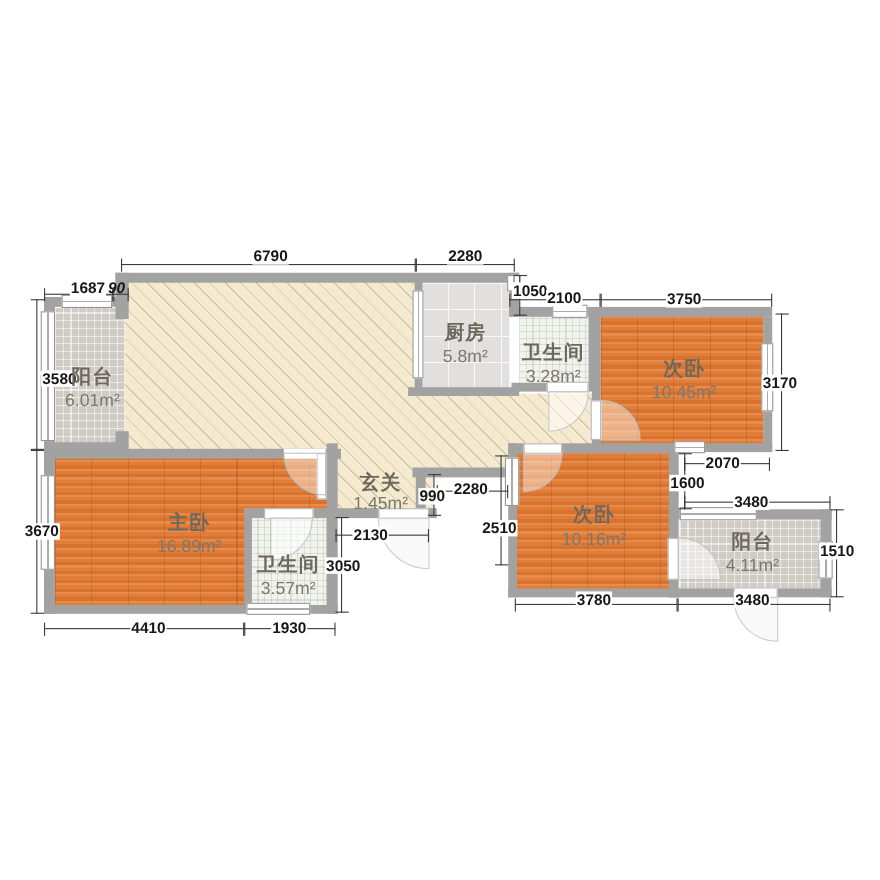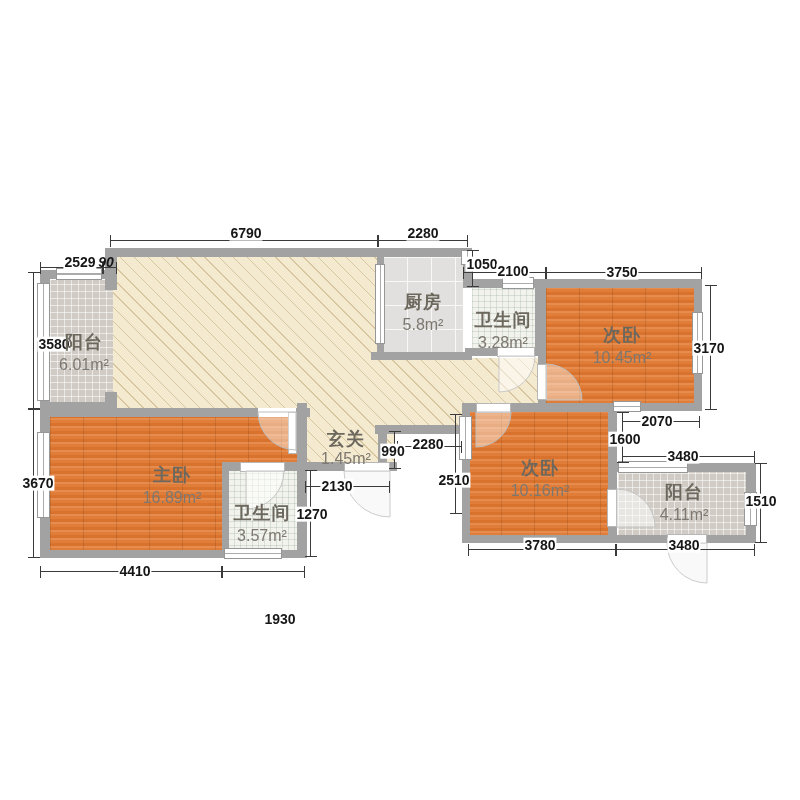--- a/index.html
+++ b/index.html
@@ -156,39 +156,39 @@
   <div class="abs dimh" style="left:305px;top:486px;width:85px;"></div>
   <div class="abs dimv" style="left:310px;top:470px;height:87px;"></div>
   <div class="abs dimv" style="left:455px;top:414px;height:100px;"></div>
   <div class="abs dimh" style="left:40px;top:571px;width:182px;"></div>
   <div class="abs dimh" style="left:222px;top:571px;width:83px;"></div>
   <div class="abs dimh" style="left:468px;top:549px;width:148px;"></div>
   <div class="abs dimh" style="left:616px;top:549px;width:139px;"></div>
 
   <span class="dlab" style="left:246px;top:233px;">6790</span>
   <span class="dlab" style="left:423px;top:233px;">2280</span>
-  <span class="dlab" style="left:80px;top:262px;">2529</span>
+  <span class="dlab" style="left:80px;top:262px;">1687</span>
   <span class="dlab" style="left:106px;top:262px;background:transparent;font-style:italic;">90</span>
   <span class="dlab" style="left:482px;top:264px;">1050</span>
   <span class="dlab" style="left:513px;top:271px;">2100</span>
   <span class="dlab" style="left:622px;top:272px;">3750</span>
   <span class="dlab" style="left:38px;top:344px;margin-left:16px;">3580</span>
   <span class="dlab" style="left:38px;top:483px;">3670</span>
   <span class="dlab" style="left:709px;top:348px;">3170</span>
   <span class="dlab" style="left:657px;top:421px;">2070</span>
   <span class="dlab" style="left:625px;top:439px;">1600</span>
   <span class="dlab" style="left:683px;top:456px;">3480</span>
   <span class="dlab" style="left:761px;top:501px;">1510</span>
   <span class="dlab" style="left:428px;top:444px;">2280</span>
   <span class="dlab" style="left:393px;top:451px;">990</span>
   <span class="dlab" style="left:337px;top:486px;">2130</span>
-  <span class="dlab" style="left:312px;top:514px;">1270</span>
+  <span class="dlab" style="left:312px;top:514px;">3050</span>
   <span class="dlab" style="left:454px;top:480px;">2510</span>
   <span class="dlab" style="left:135px;top:571px;">4410</span>
-  <span class="dlab" style="left:280px;top:571px;margin-top:48px;">1930</span>
+  <span class="dlab" style="left:263px;top:571px;">1930</span>
   <span class="dlab" style="left:540px;top:545px;">3780</span>
   <span class="dlab" style="left:684px;top:545px;">3480</span>
 
   <div class="room-label" style="left:84px;top:352px;">
     <div class="rn">阳台</div>
     <div class="ra">6.01m²</div>
   </div>
   <div class="room-label" style="left:423px;top:312px;">
     <div class="rn">厨房</div>
     <div class="ra">5.8m²</div>

